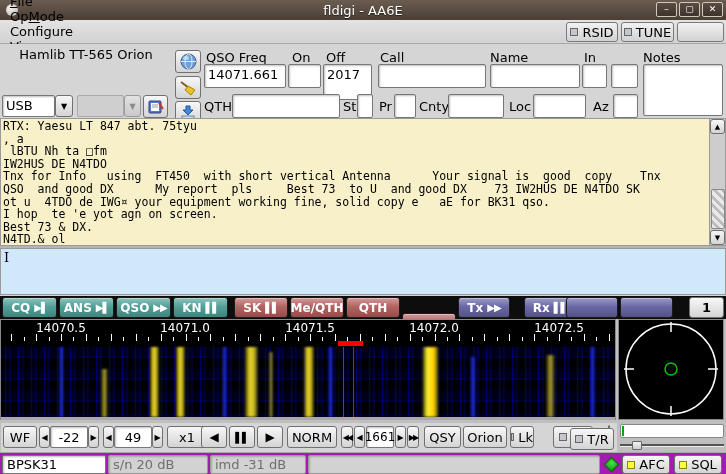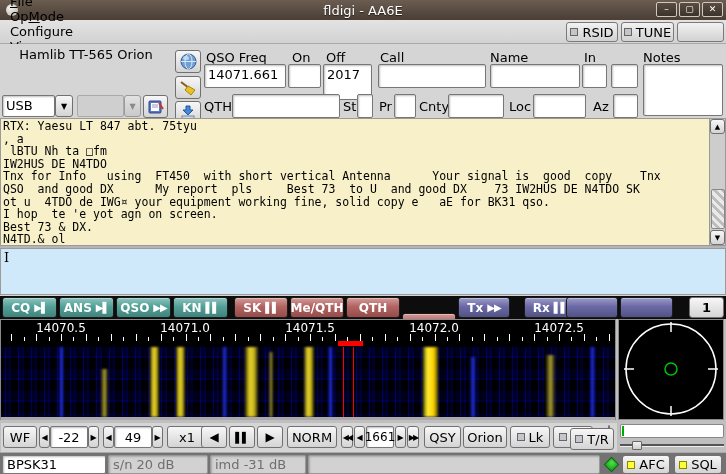--- a/index.html
+++ b/index.html
@@ -119,21 +119,21 @@
     background:linear-gradient(#f2f2f2,#cfcfcf); border:1px solid #666; border-radius:1px; }
   
   .wf-controls { position:absolute; left:0; top:103px; width:616px; height:30px; background:#d5d5d5; }
   .wc { position:absolute; top:3px; height:22px; }
   .arrow-btn { font-size:8px; padding:0; }
   .big-arrow { font-size:12px; }
   .val-box { background:#fff; border:1px solid #777; box-shadow:inset 1px 1px 2px rgba(0,0,0,.25);
     display:flex; align-items:center; justify-content:center; font-size:13px; border-radius:2px; }
   .dim-text { color:#9a9a9a; }
   
-  .statusbar { position:absolute; left:0; top:452px; width:726px; height:22px; background:#737373;
+  .statusbar { position:absolute; left:0; top:452px; width:726px; height:22px; background:#a21caf;
     border-top:1px solid #aaa; }
   .st { position:absolute; top:2px; height:19px; font-size:13px; display:flex;
     align-items:center; padding:0 4px; }
   .diamond { position:absolute; left:606px; top:6px; width:11px; height:11px;
     background:radial-gradient(circle at 40% 35%,#4be34b,#0f9b0f); border:1px solid #066c06;
     transform:rotate(45deg); }
   svg { display:block; }
 </style>
 </head>
 <body>
@@ -391,21 +391,21 @@
         <span class="btn wc" style="left:228px; width:26px; font-size:10px; letter-spacing:-1px;">▌▌</span>
         <span class="btn wc big-arrow" style="left:256px; width:26px;">▶</span>
         <span class="btn wc" style="left:286px; width:50px;">NORM</span>
         <span class="btn wc arrow-btn" style="left:340px; width:12px; letter-spacing:-2px;">◀◀</span>
         <span class="btn wc arrow-btn" style="left:353px; width:11px;">◀</span>
         <span class="val-box wc" style="left:365px; width:28px; font-size:12px;">1661</span>
         <span class="btn wc arrow-btn" style="left:394px; width:11px;">▶</span>
         <span class="btn wc arrow-btn" style="left:406px; width:12px; letter-spacing:-2px;">▶▶</span>
         <span class="btn wc" style="left:423px; width:37px;">QSY</span>
         <span class="btn wc" style="left:462px; width:44px;">Orion</span>
-        <span class="btn wc" style="left:509px; width:40px; gap:4px;text-align:center;">
+        <span class="btn wc" style="left:509px; width:24px; gap:4px;text-align:center;">
           <span class="led"></span>
           <span>Lk</span>
         </span>
         <span class="btn wc dim-text" style="left:552px; width:40px; gap:4px;">
           <span class="led"></span>
           <span>Rv</span>
         </span>
       </div>
     </div>
 

